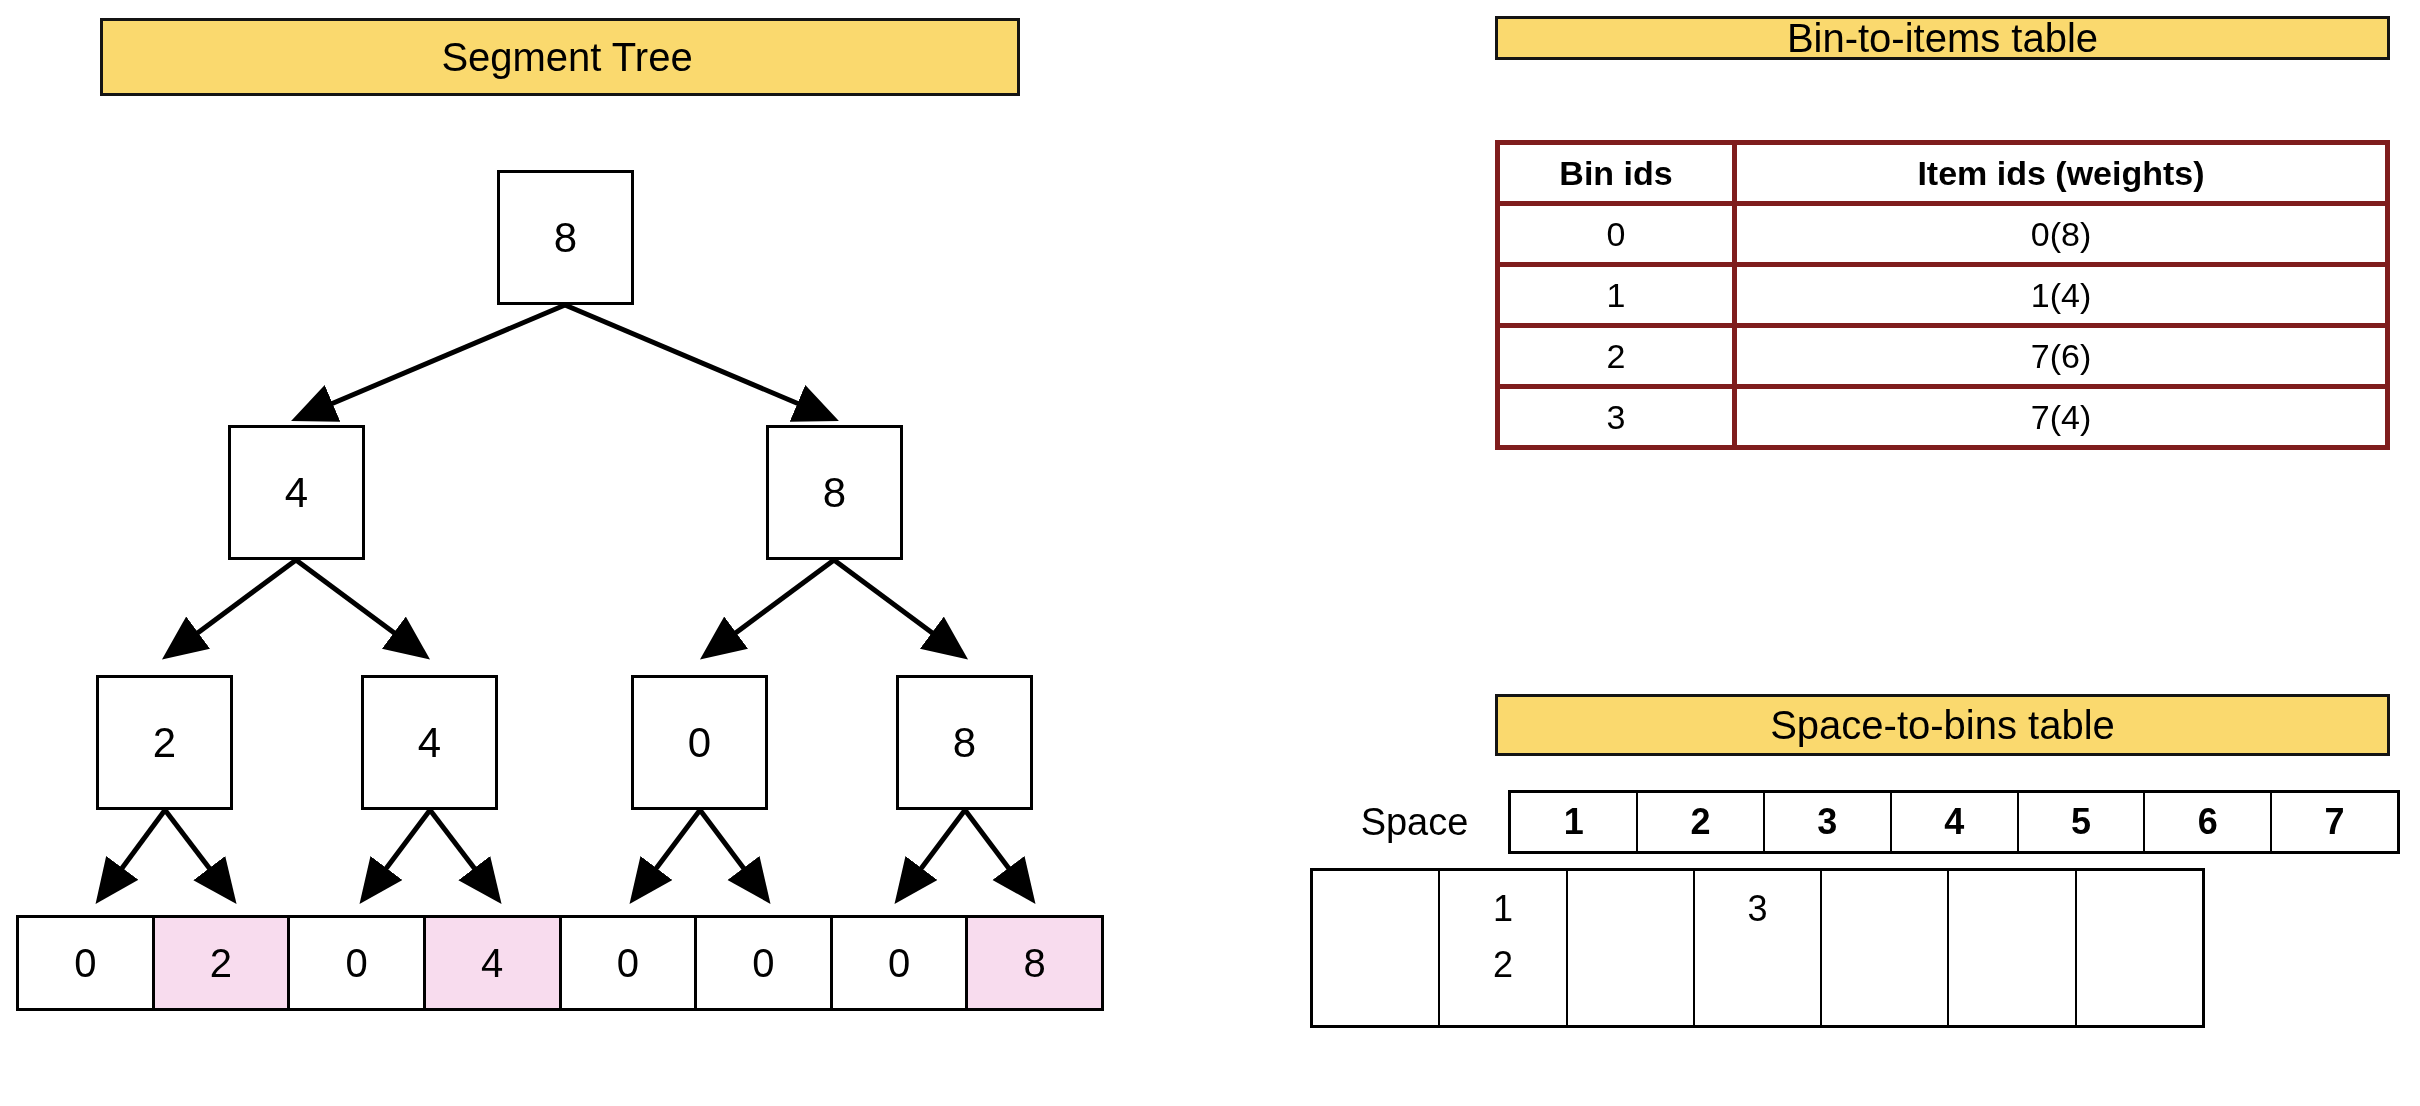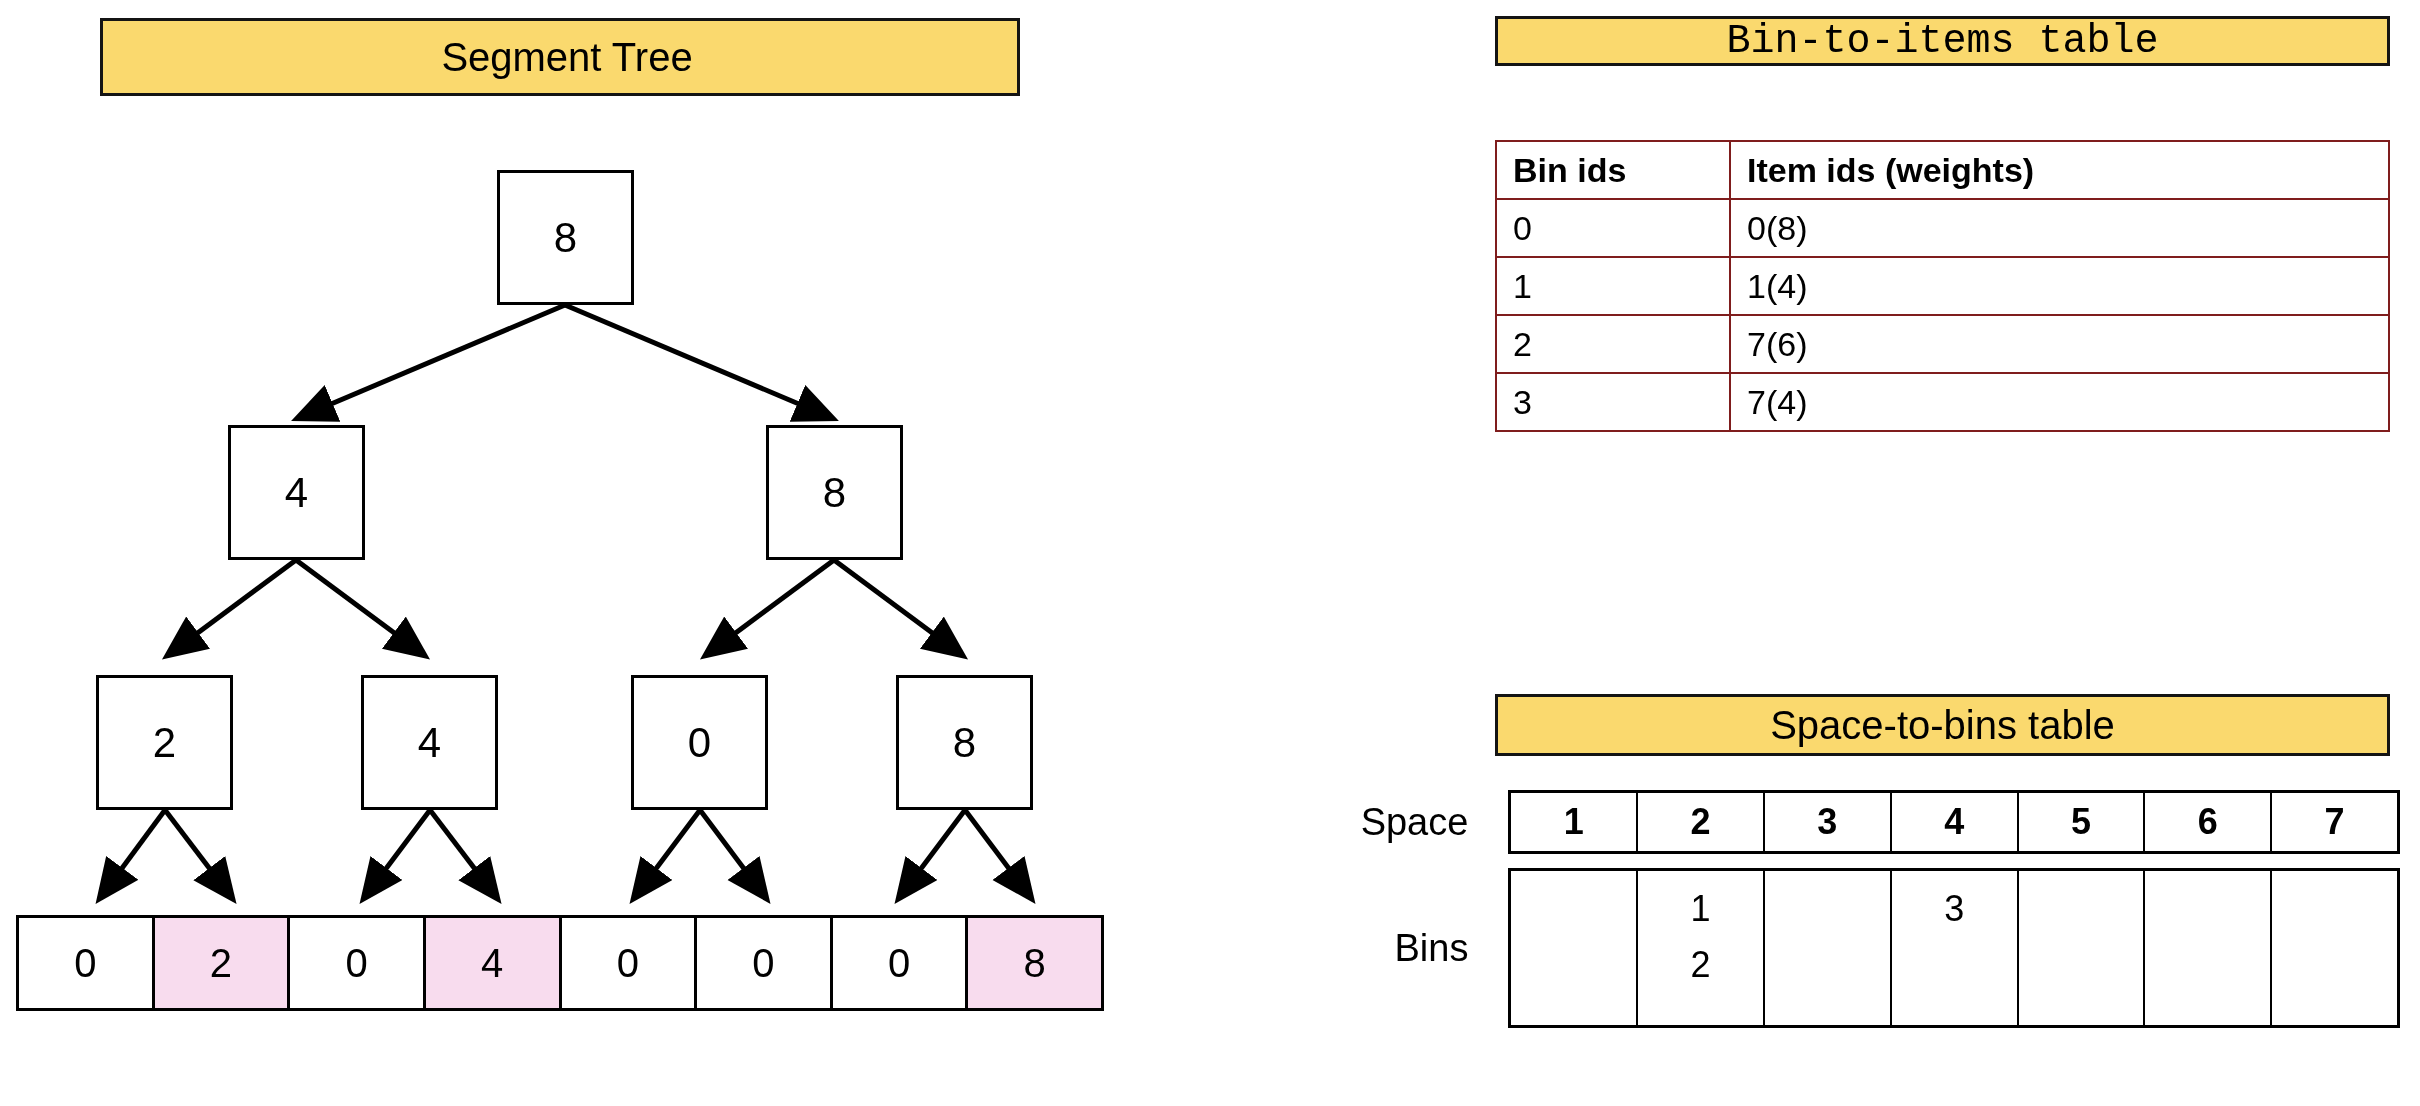--- a/index.html
+++ b/index.html
@@ -76,37 +76,36 @@
     justify-content: center;
     font-size: 40px;
     background: #fff;
   }
   #leaf-array .leaf-cell:last-child { border-right: none; }
   #leaf-array .leaf-cell.hl { background: #F8DCEE; }
   #bin-items-banner {
     left: 1495px;
     top: 16px;
     width: 895px;
-    height: 50px;
-    font-family: Liberation Mono, monospace;
+    height: 44px;
   }
   #bin-items-table {
     position: absolute;
     left: 1495px;
     top: 140px;
     width: 895px;
     border-collapse: collapse;
     background: #fff;
   }
   #bin-items-table td, #bin-items-table th {
-    border: 2px solid #7f1d1d;
+    border: 5px solid #7f1d1d;
     height: 56px;
     padding: 0 16px;
     font-size: 34px;
-    text-align: left;
+    text-align: center;
     vertical-align: middle;
     font-weight: normal;
     margin-left: 16px;
   }
   #bin-items-table th { font-weight: bold; }
   #bin-items-table .col-binids { width: 200px; }
 
   
   #space-bins-banner {
     left: 1495px;
@@ -300,21 +299,20 @@
         <div class="sb-cell">1</div>
         <div class="sb-cell">2</div>
         <div class="sb-cell">3</div>
         <div class="sb-cell">4</div>
         <div class="sb-cell">5</div>
         <div class="sb-cell">6</div>
         <div class="sb-cell">7</div>
       </div>
   </div>
   <div class="sb-row bins-row">
-    <div class="sb-label">Bins</div>
     <div class="sb-grid" id="bins-grid">
         <div class="sb-cell"></div>
         <div class="sb-cell">
           <div class="bin-entry">1</div>
           <div class="bin-entry">2</div>
         </div>
         <div class="sb-cell"></div>
         <div class="sb-cell">
           <div class="bin-entry">3</div>
         </div>

